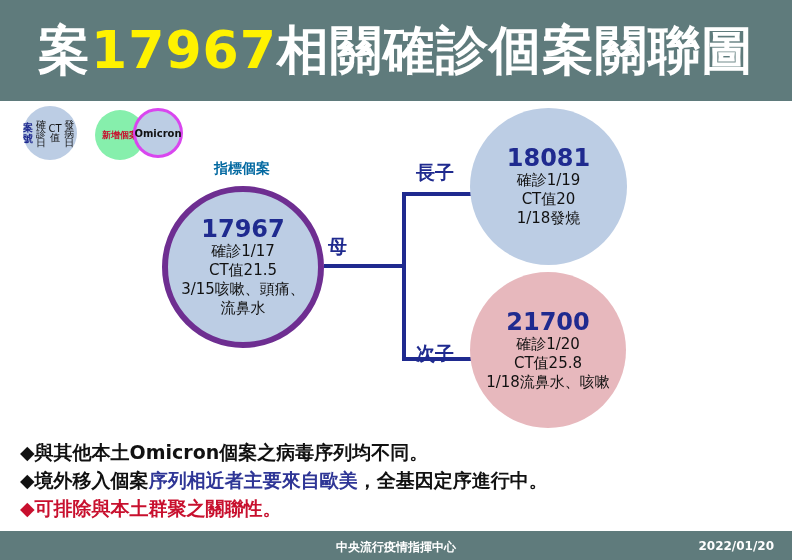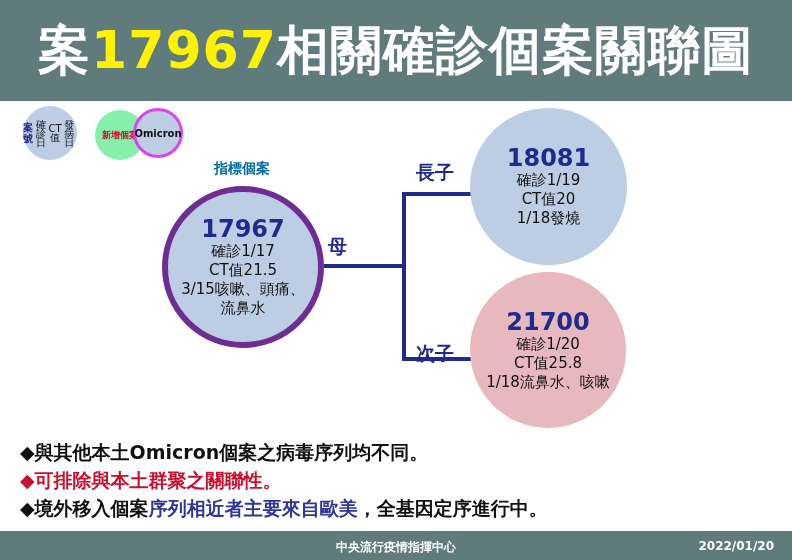--- a/index.html
+++ b/index.html
@@ -86,20 +86,20 @@
 </div>
 <div class="circle c2">
   <span class="num">21700</span>
   <span class="ln">確診1/20</span>
   <span class="ln">CT值25.8</span>
   <span class="ln">1/18流鼻水、咳嗽</span>
 </div>
 
 <div class="notes">
   <div class="note">◆與其他本土Omicron個案之病毒序列均不同。</div>
+  <div class="note"><span>◆境外移入個案</span><span class="blue">序列相近者主要來自歐美</span><span>，全基因定序進行中。</span></div>
   <div class="note red">◆可排除與本土群聚之關聯性。</div>
-  <div class="note"><span>◆境外移入個案</span><span class="blue">序列相近者主要來自歐美</span><span>，全基因定序進行中。</span></div>
 </div>
 
 <div class="footer">
   <div class="org">中央流行疫情指揮中心</div>
   <div class="date">2022/01/20</div>
 </div>
 
 </body></html>

